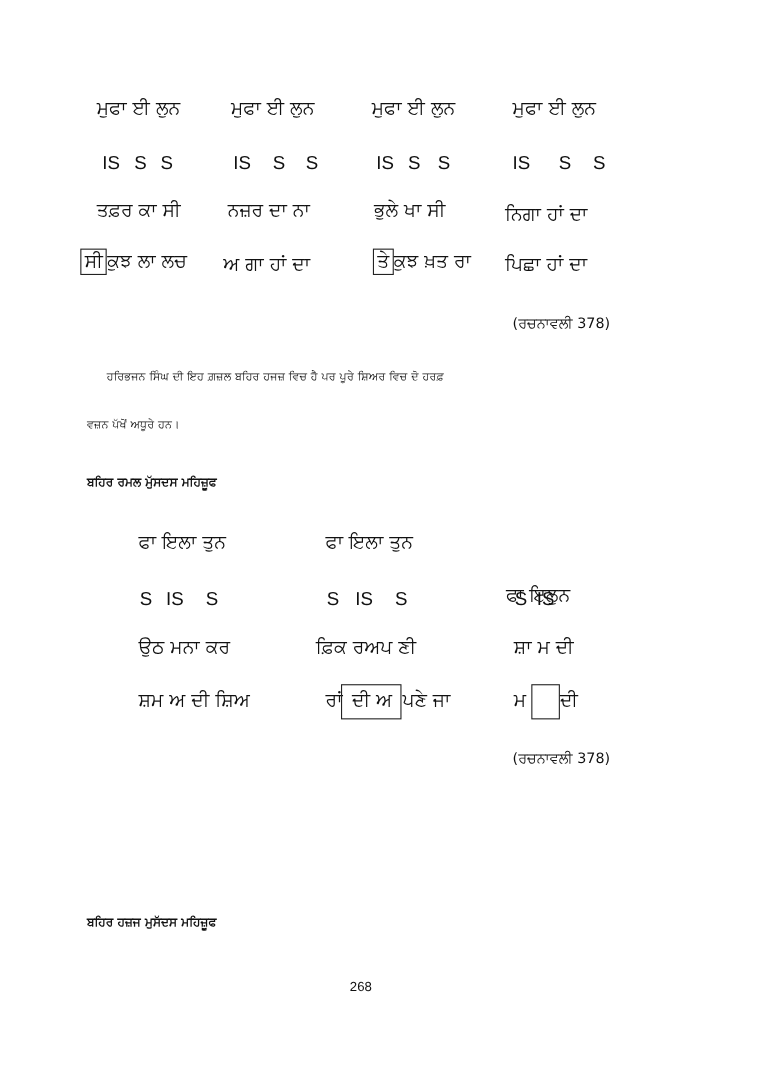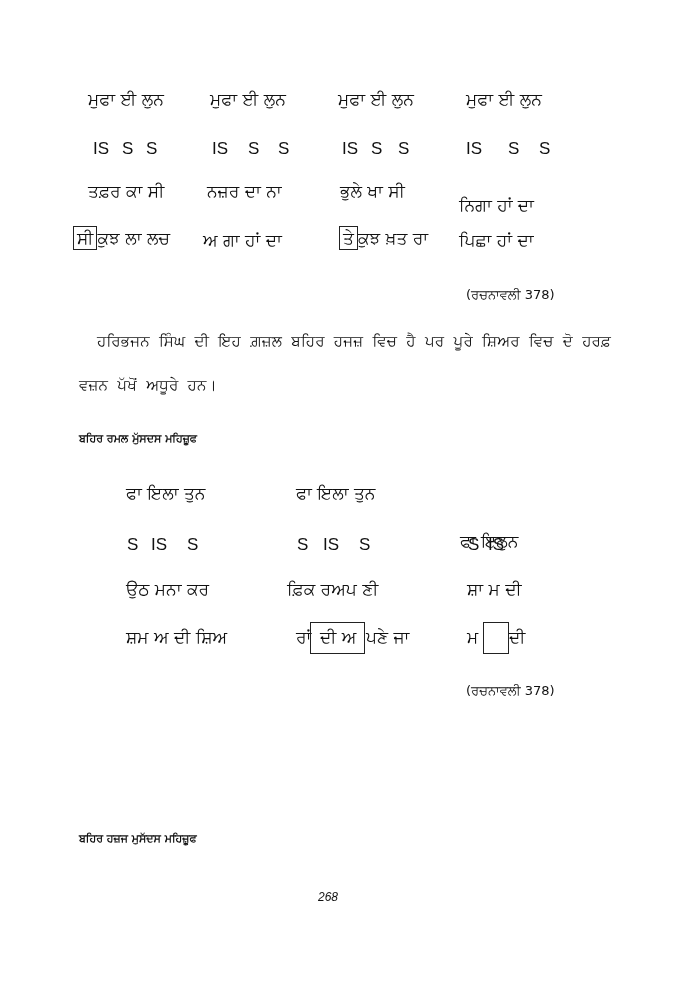--- a/index.html
+++ b/index.html
@@ -32,23 +32,22 @@
     }
     .lat {
       font-family: "Liberation Sans", "DejaVu Sans", sans-serif;
       font-size: 17px;
     }
     .bold {
       font-weight: bold;
       font-size: 11px;
     }
     .para {
-      font-size: 15px;
+      font-size: 10px;
       letter-spacing: 0.2px;
-      font-family: Liberation Mono, monospace;
     }
     .boxed {
       display: inline-block;
       border: 1px solid #222222;
       padding: 2px 3px;
       line-height: 18px;
     }
     .box-empty {
       position: absolute;
       border: 1px solid #222222;
@@ -83,21 +82,21 @@
   <div class="abs lat" style="left:371px; top:140px;">S</div>
   <div class="abs lat" style="left:398px; top:140px;">S</div>
 
   <div class="abs lat" style="left:466px; top:140px;">IS</div>
   <div class="abs lat" style="left:508px; top:140px;">S</div>
   <div class="abs lat" style="left:539px; top:140px;">S</div>
 
   <div class="abs gur" style="left:88px; top:182px;">ਤਫ਼ਰ ਕਾ ਸੀ</div>
   <div class="abs gur" style="left:207px; top:182px;">ਨਜ਼ਰ ਦਾ ਨਾ</div>
   <div class="abs gur" style="left:340px; top:182px;">ਭੁਲੇ ਖਾ ਸੀ</div>
-  <div class="abs gur" style="left:459px; top:196px;">ਨਿਗਾ ਹਾਂ ਦਾ</div>
+  <div class="abs gur" style="left:459px; top:186px;">ਨਿਗਾ ਹਾਂ ਦਾ</div>
 
   <div class="abs gur" style="left:73px; top:226px;">
     <span class="boxed">ਸੀ</span><span>ਕੁਝ ਲਾ ਲਚ</span>
   </div>
   <div class="abs gur" style="left:203px; top:231px;">ਅ ਗਾ ਹਾਂ ਦਾ</div>
   <div class="abs gur" style="left:339px; top:226px;">
     <span class="boxed">ਤੇ</span><span>ਕੁਝ ਖ਼ਤ ਰਾ</span>
   </div>
   <div class="abs gur" style="left:459px; top:231px;">ਪਿਛਾ ਹਾਂ ਦਾ</div>
 
@@ -136,15 +135,15 @@
 
   <div class="abs gur" style="left:467px; top:628px;">ਮ</div>
   <div class="box-empty" style="left:483px; top:622px; width:24px; height:30px;"></div>
   <div class="abs gur" style="left:509px; top:628px;">ਦੀ</div>
 
   <div class="abs cite" style="left:466px; top:682px;">(ਰਚਨਾਵਲੀ 378)</div>
 
 
   <div class="abs bold" style="left:79px; top:830px;">ਬਹਿਰ ਹਜ਼ਜ ਮੁਸੱਦਸ ਮਹਿਜ਼ੂਫ</div>
 
-  <div class="abs pagenum" style="left:318px; top:888px;font-style:italic;">268</div>
+  <div class="abs pagenum" style="left:318px; top:888px;">268</div>
 
 </div>
 
 </body></html>

